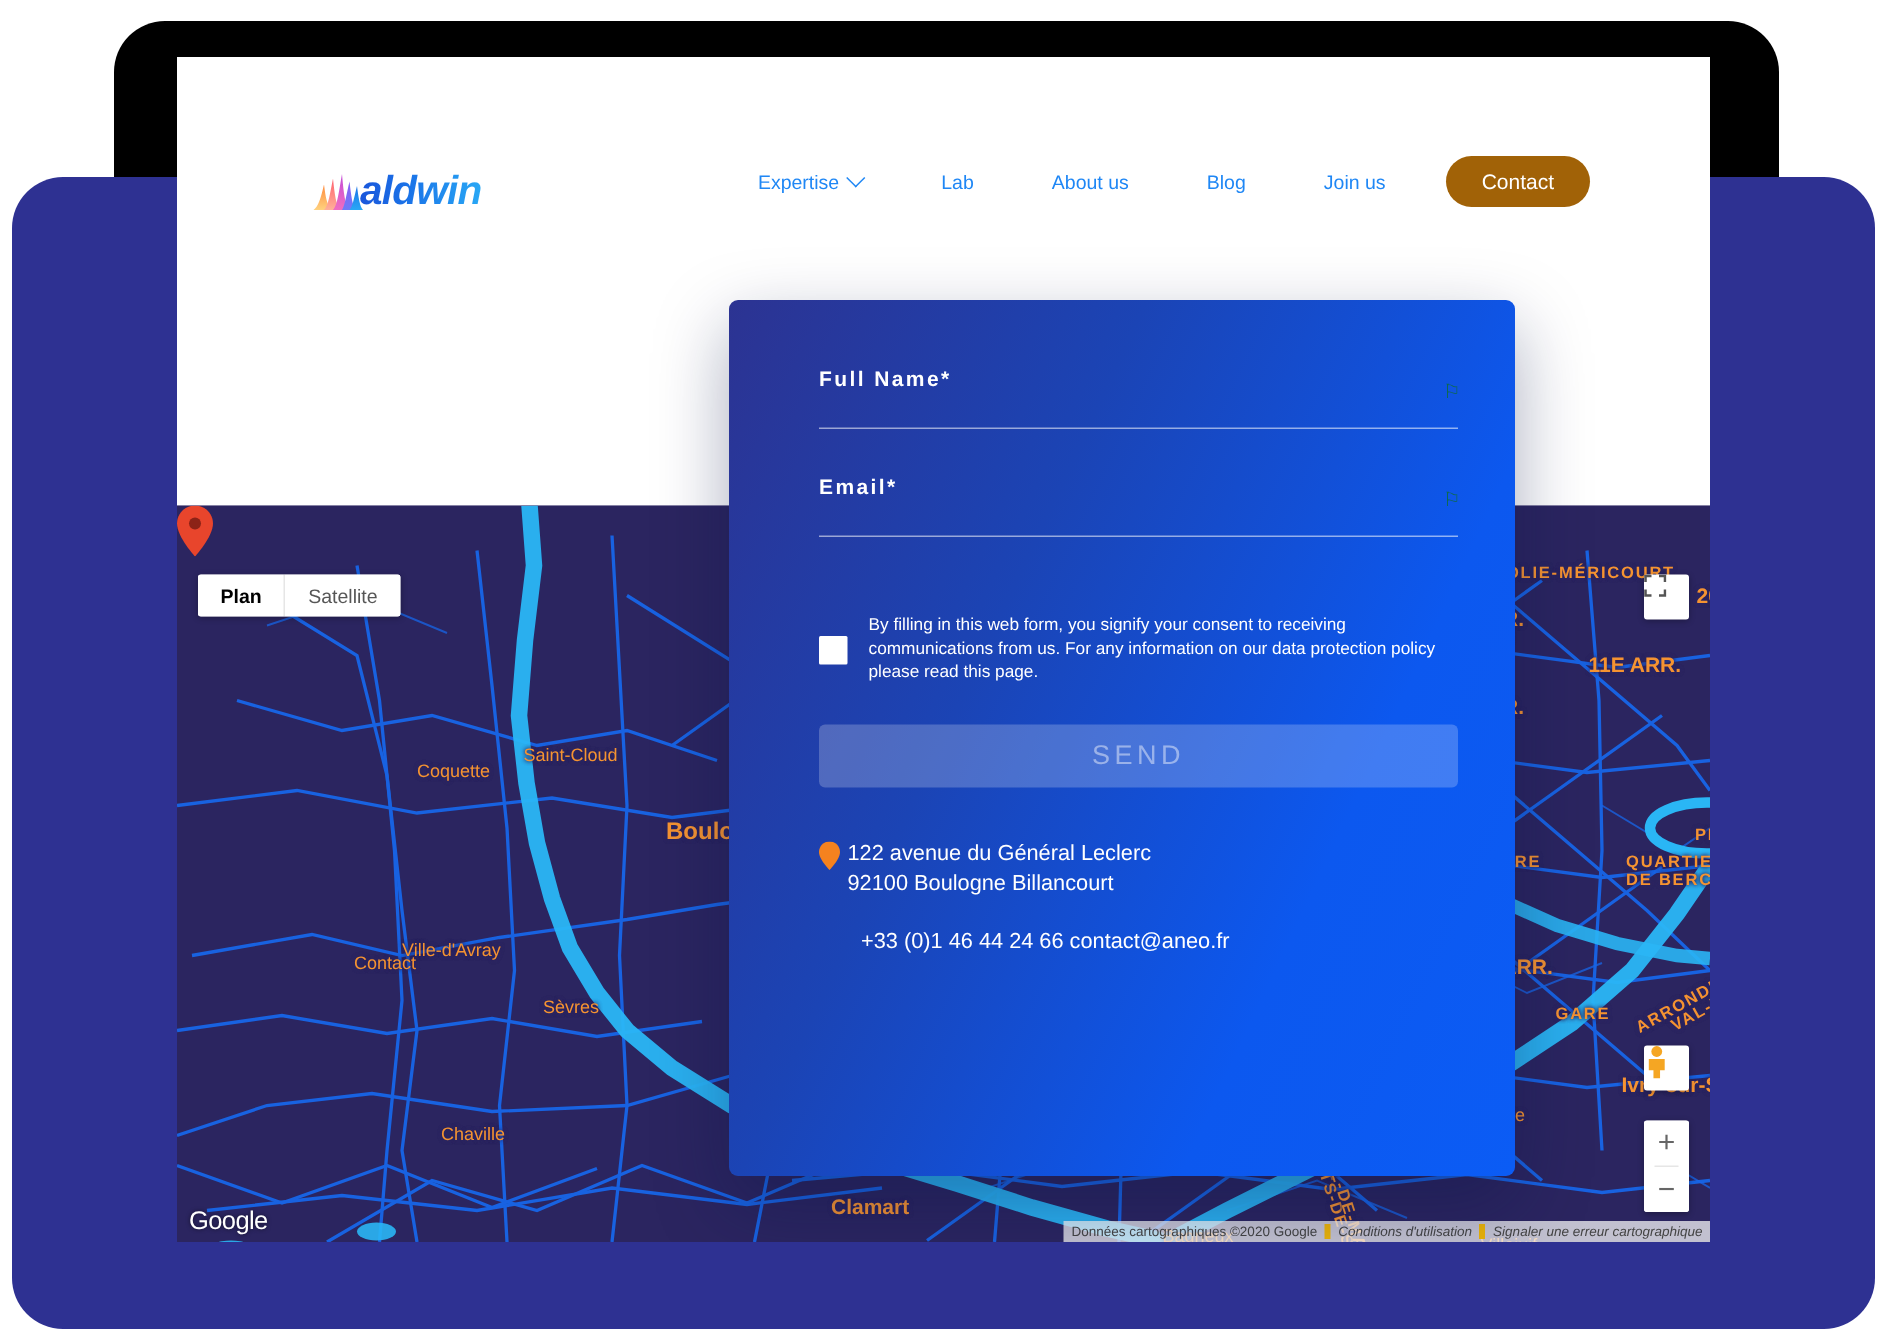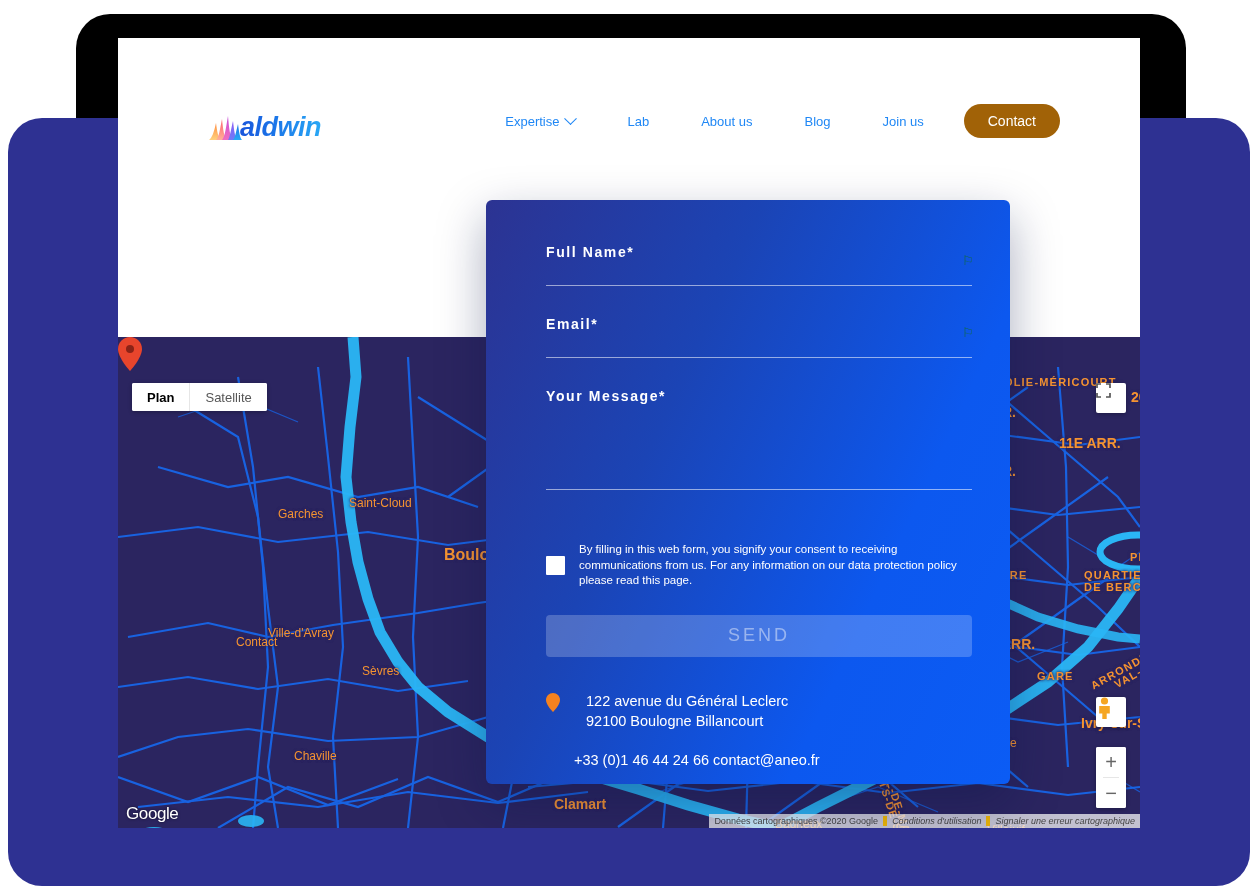--- a/index.html
+++ b/index.html
@@ -162,21 +162,21 @@
   .consent-text { font-size: 11.5px; line-height: 15.5px; color: #ffffff; }
 
   .send-btn {
     margin-top: 26px; width: 100%; height: 42px;
     background: rgba(255,255,255,.22); border: none; border-radius: 4px;
     color: rgba(255,255,255,.45); font-size: 18px; letter-spacing: 3px;
     font-family: "Liberation Sans", sans-serif; cursor: default;
   }
 
   .contact-block { margin-top: 34px; }
-  .contact-addr { display: flex; gap: 26px; align-items: flex-start; }
+  .contact-addr { display: flex; gap: 5px; align-items: flex-start; }
   .addr-pin { flex: 0 0 14px; margin-top: 2px; }
   .addr-lines { font-size: 14.5px; line-height: 20px; color: #ffffff; }
   .contact-phone { font-size: 14.5px; color: #ffffff; margin-top: 21px; margin-left: 28px; }
 </style>
 </head>
 <body>
 
 <div id="stage">
 
   <div class="device-frame"></div>
@@ -300,21 +300,21 @@
           <rect x="292" y="530" width="5" height="5" rx="2"></rect>
           <rect x="307" y="528" width="4" height="9" rx="2"></rect>
           <rect x="318" y="535" width="4" height="5" rx="2"></rect>
           <ellipse cx="152" cy="626" rx="14" ry="6"></ellipse>
           <rect x="289" y="762" width="14" height="5" rx="2"></rect>
           <rect x="334" y="770" width="10" height="5" rx="2"></rect>
         </g>
       </svg>
 
       <div id="map-labels">
-          <div class="map-label" style="left: 160px; top: 170px;">Garches</div>
+          <div class="map-label" style="left: 160px; top: 170px;">Coquette</div>
           <div class="map-label" style="left: 231px; top: 159px;">Saint-Cloud</div>
           <div class="map-label" style="left: 118px; top: 298px;">Contact</div>
           <div class="map-label" style="left: 150px; top: 289px;">Ville-d'Avray</div>
           <div class="map-label" style="left: 244px; top: 327px;">Sèvres</div>
           <div class="map-label" style="left: 176px; top: 412px;">Chaville</div>
           <div class="map-label big" style="left: 326px; top: 209px;">Boulogne</div>
           <div class="map-label mid" style="left: 436px; top: 459px;">Clamart</div>
           <div class="map-label" style="left: 657px; top: 480px;">Bagneux</div>
           <div class="map-label caps" style="left: 718px; top: 465px; transform: rotate(72deg);">HAUTS-DE-SEINE</div>
           <div class="map-label caps" style="left: 733px; top: 469px; transform: rotate(72deg);">VAL-DE-MARNE</div>
@@ -390,25 +390,20 @@
         <div class="field-underline"></div>
       </div>
 
       <div class="field email">
         <div class="field-label">Email*</div>
         <span class="field-icon">⚐</span>
         <input class="field-input" type="text" value="" placeholder="" style="">
         <div class="field-underline"></div>
       </div>
 
-      <div class="field message">
-        <div class="field-label">Your Message*</div>
-        <textarea class="field-textarea" placeholder="" style=""></textarea>
-        <div class="field-underline"></div>
-      </div>
 
       <div class="consent">
         <div class="consent-box"></div>
         <div class="consent-text">By filling in this web form, you signify your consent to receiving communications from us. For any information on our data protection policy please read this page.</div>
       </div>
 
       <button class="send-btn" disabled="">SEND</button>
 
       <div class="contact-block">
         <div class="contact-addr">

